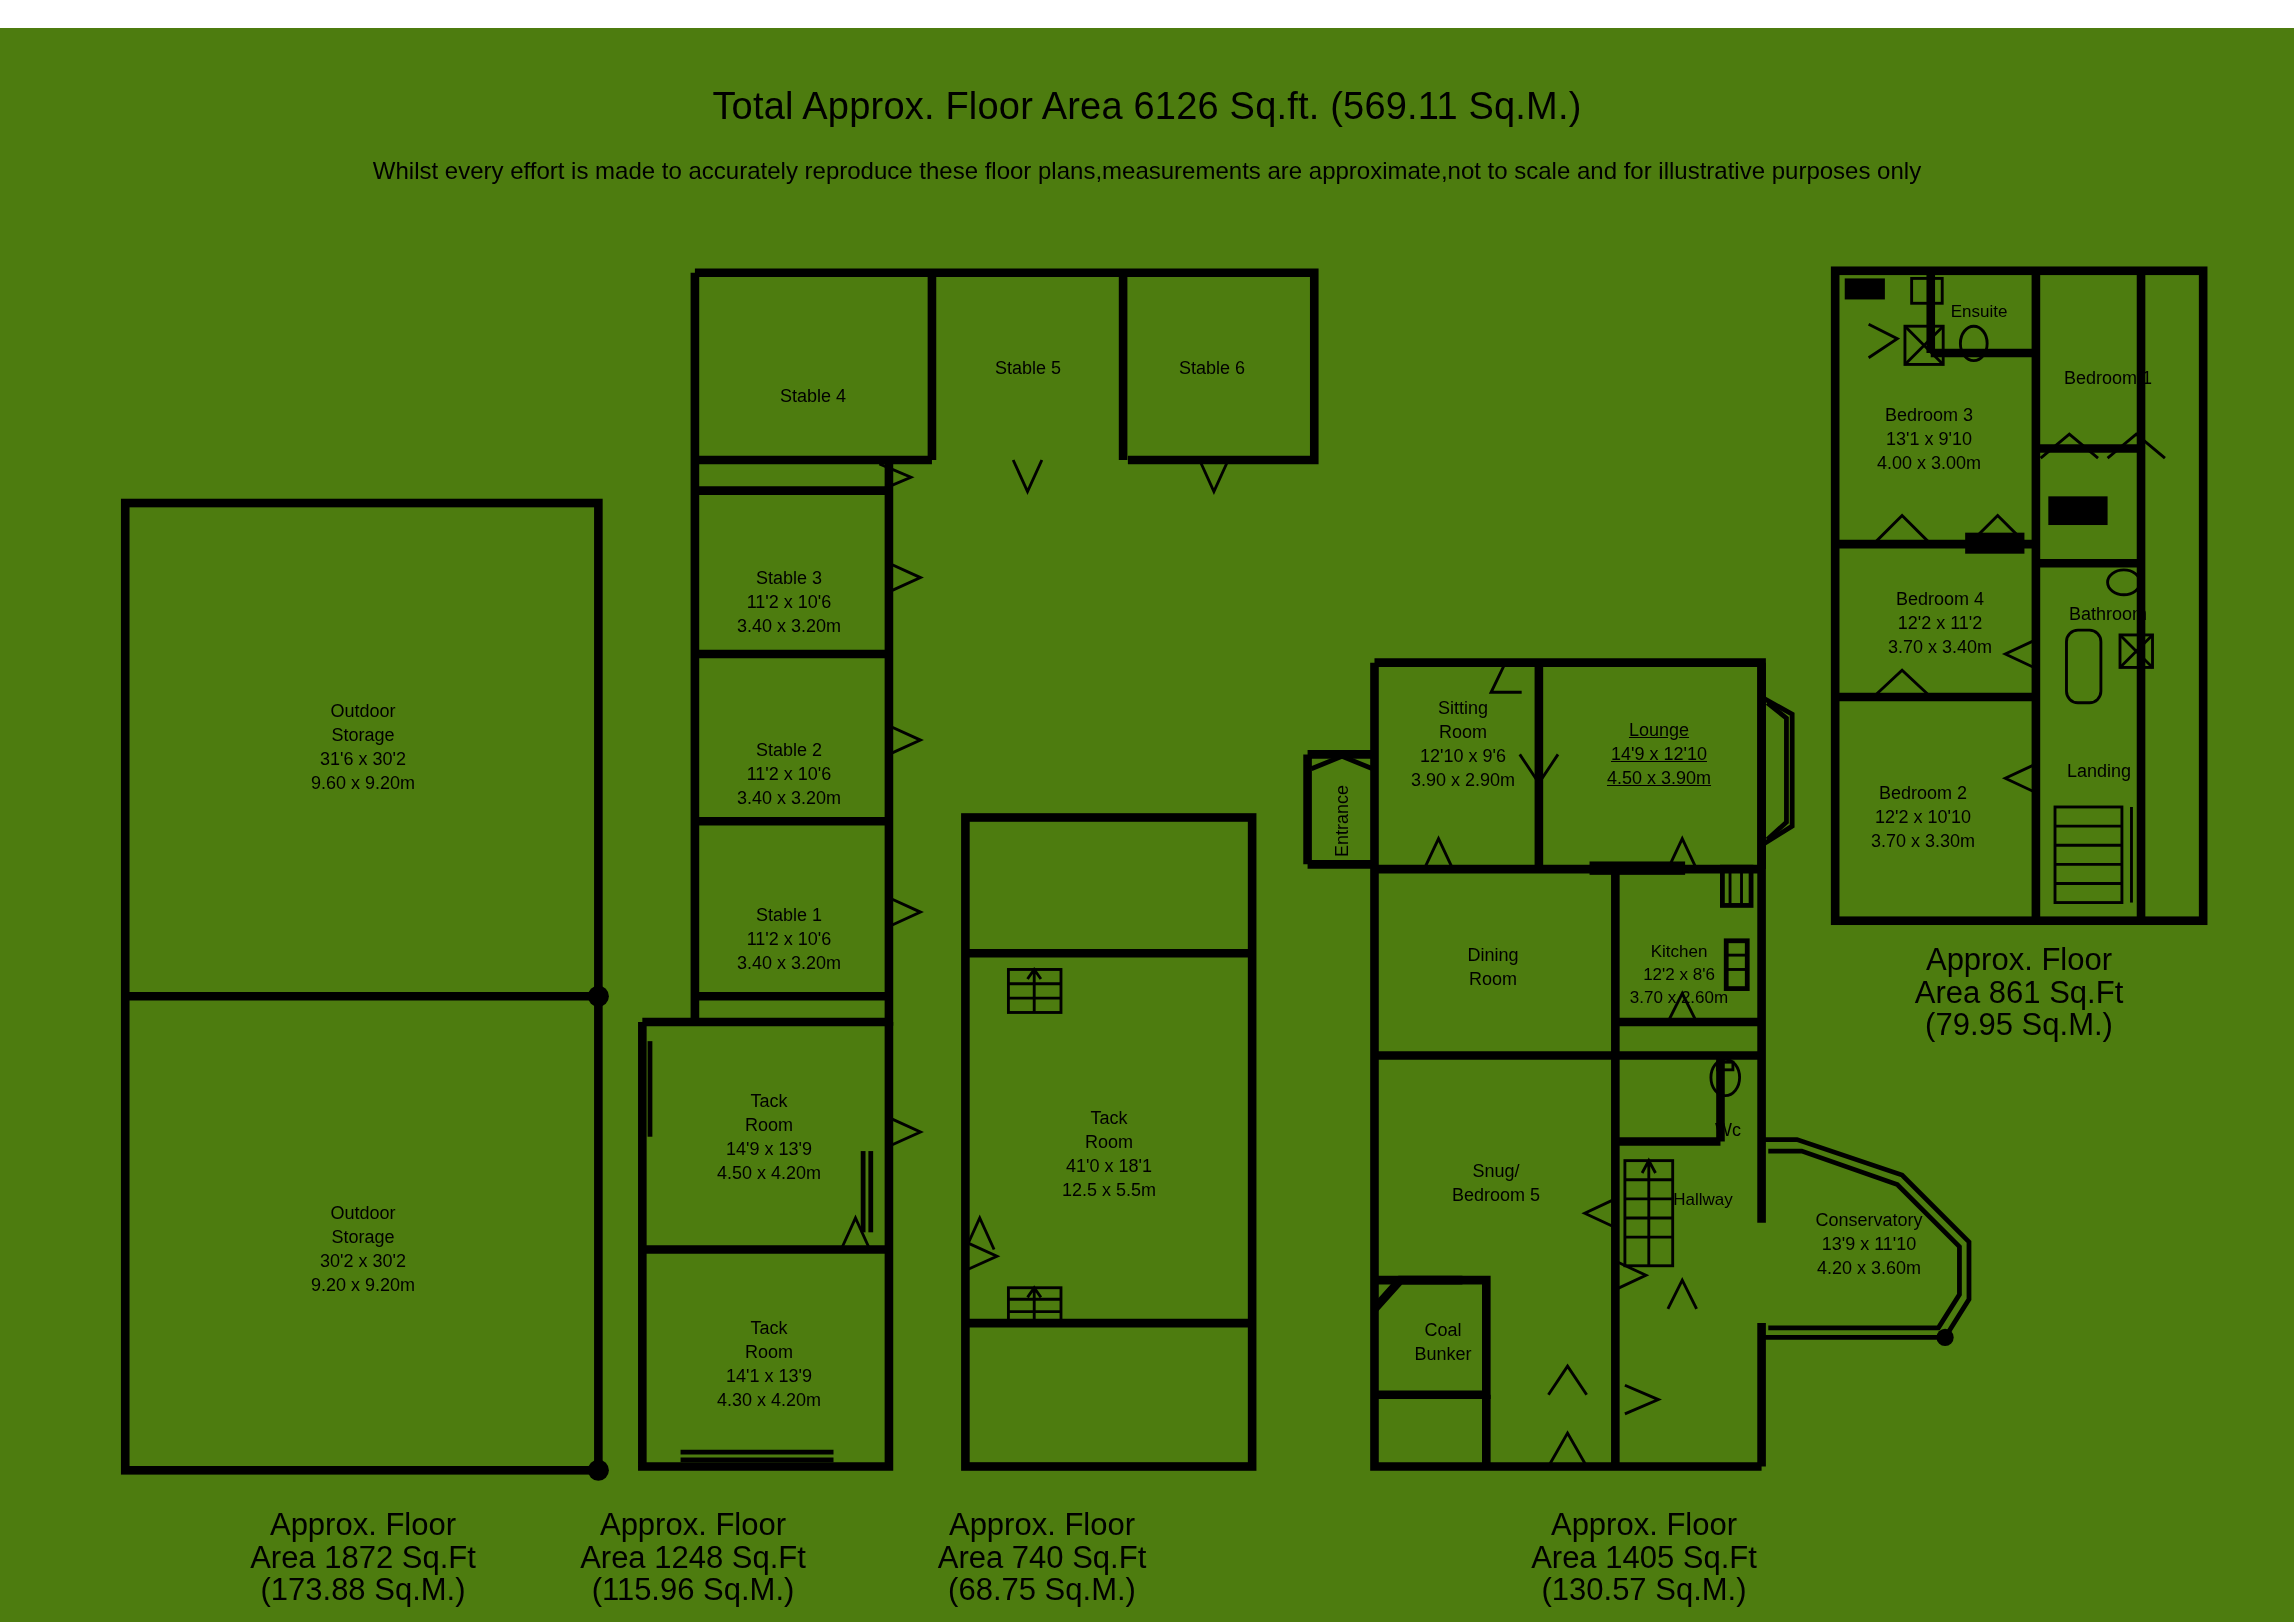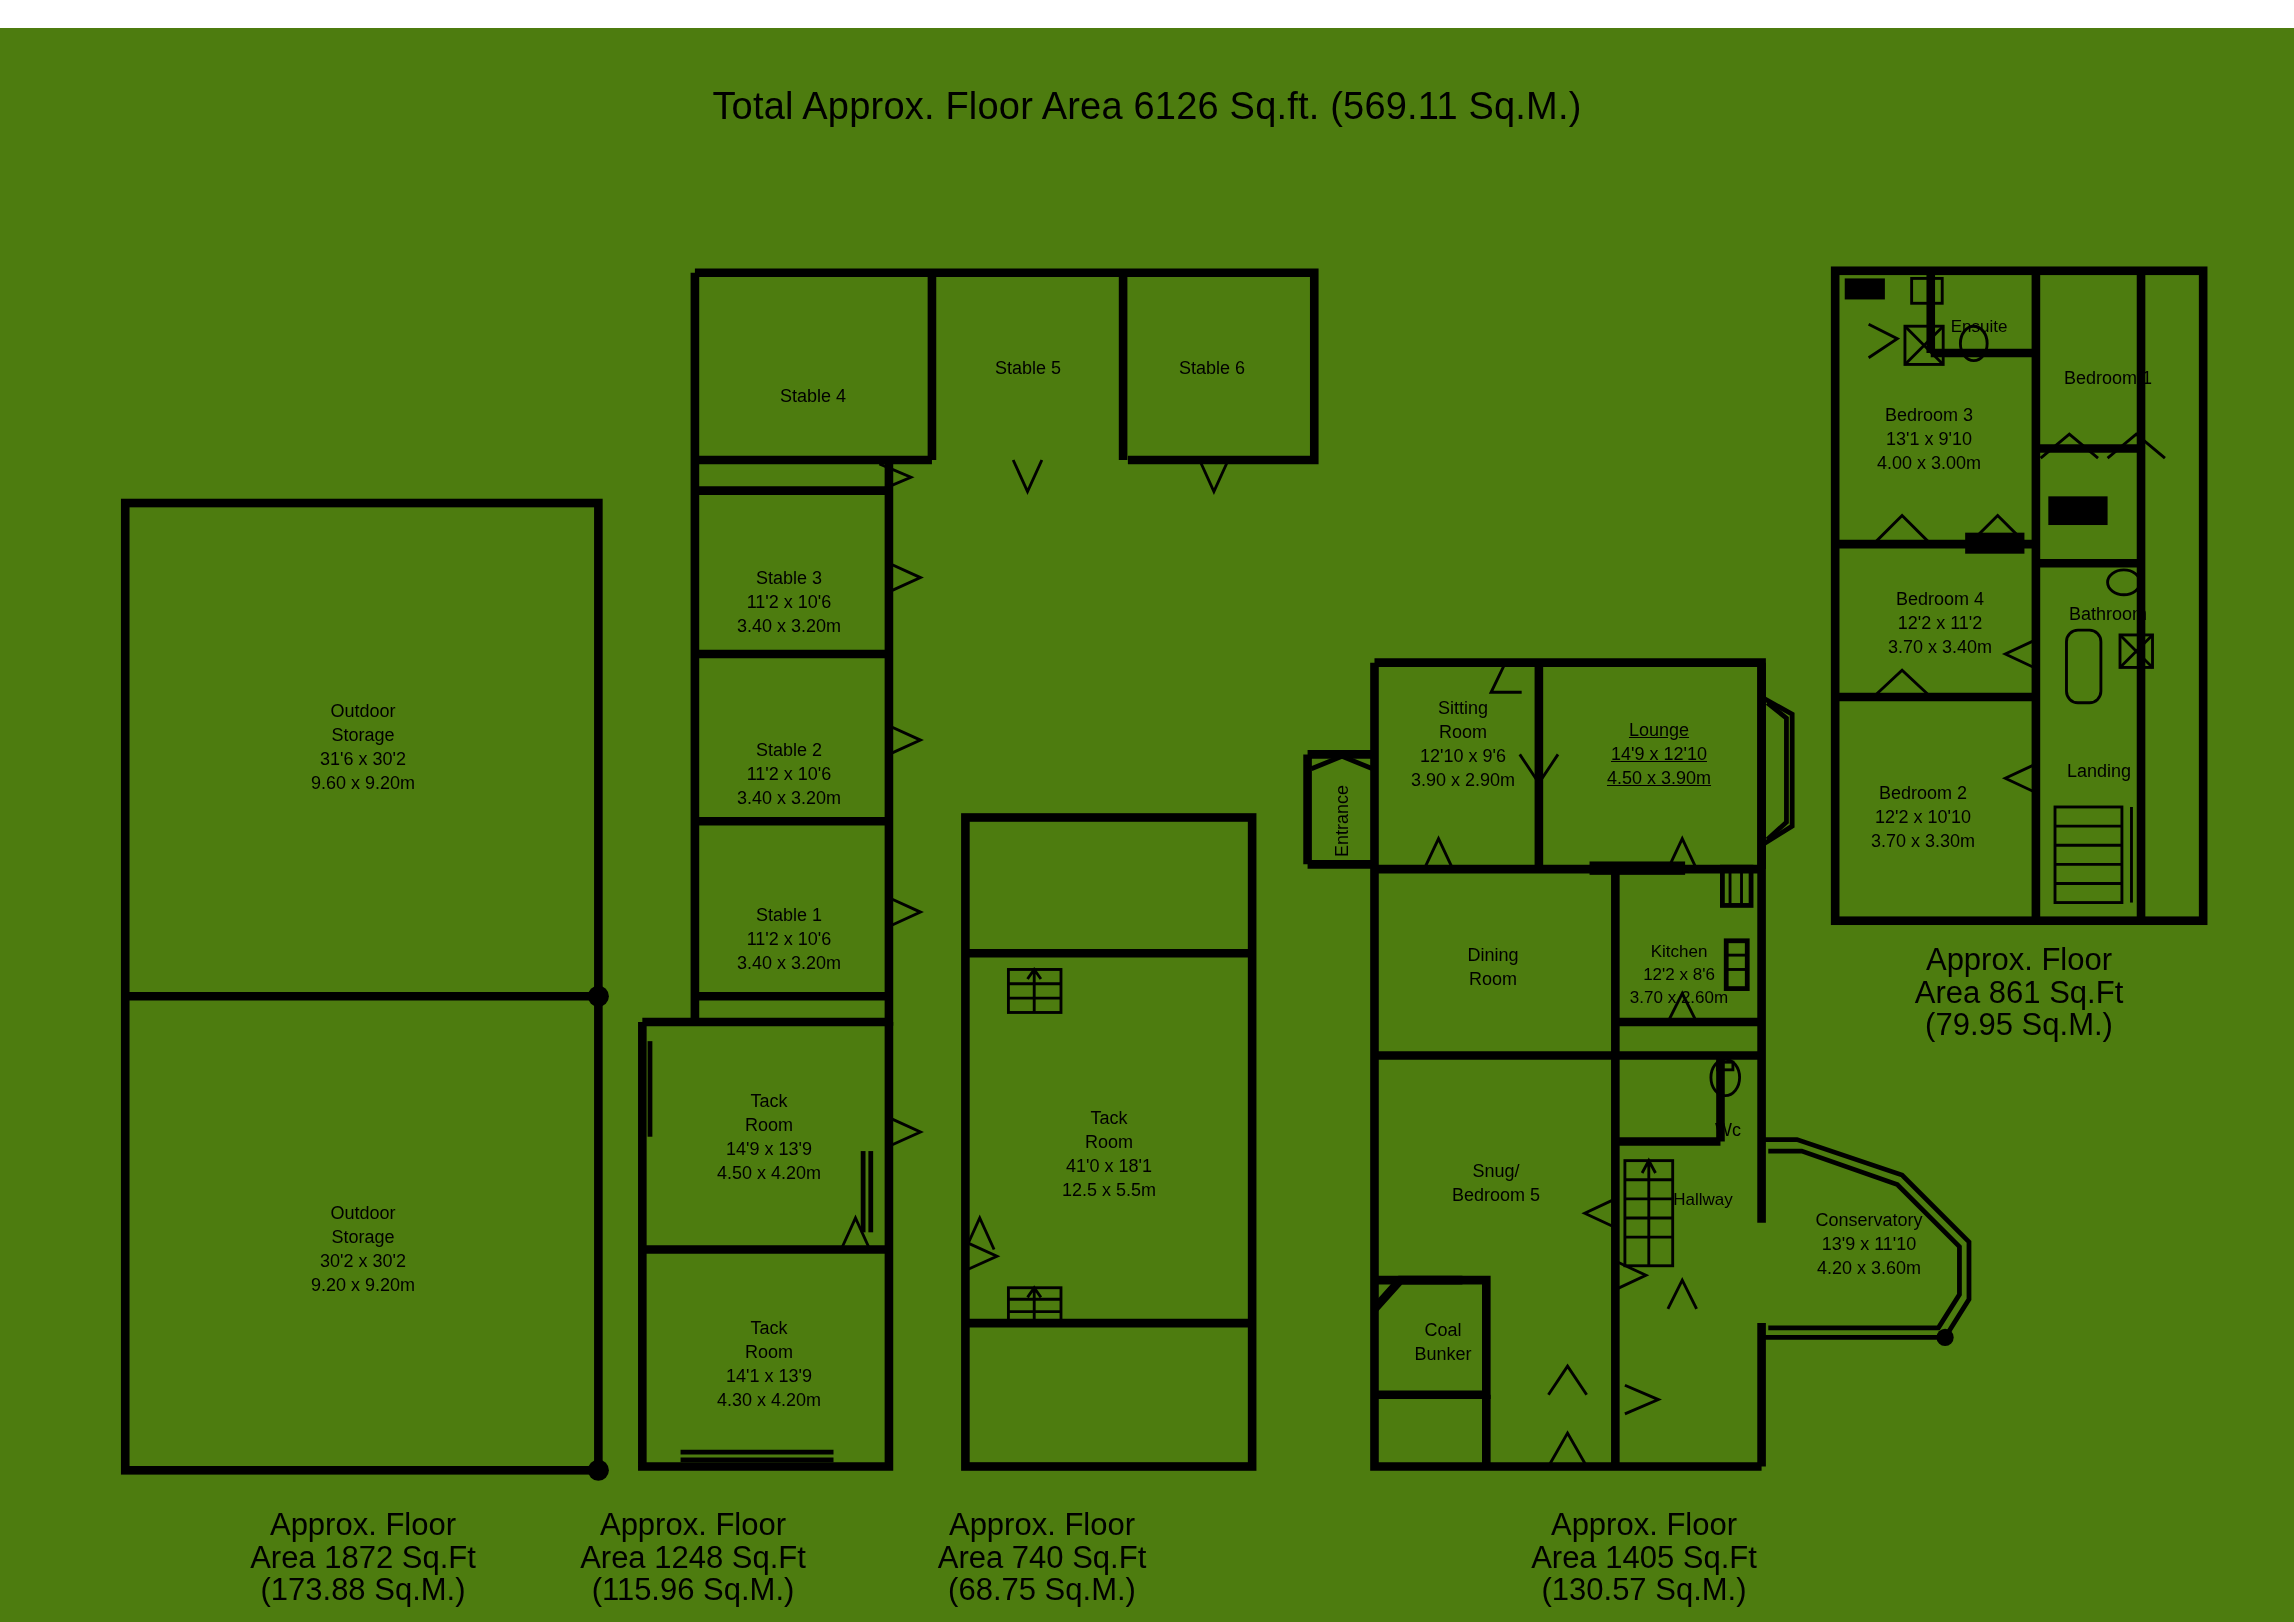--- a/index.html
+++ b/index.html
@@ -74,20 +74,22 @@
   .wth { fill: none; stroke: #000; stroke-width: 3; }
   .fillblk { fill: #000; stroke: none; }
   .arc { fill: none; stroke: #000; stroke-width: 3; }
 </style>
 </head>
 <body>
 
 <div id="page">
 
   <div class="title">Total Approx. Floor Area 6126 Sq.ft. (569.11 Sq.M.)</div>
+  <div class="subtitle">Whilst every effort is made to accurately reproduce these floor plans,measurements are
+approximate,not to scale and for illustrative purposes only</div>
 
   <svg class="plan" viewBox="0 0 2400 1697">
 
     <g>
       <rect class="w" x="131" y="497" width="495" height="1012"></rect>
       <line class="w" x1="131" y1="1013" x2="626" y2="1013"></line>
       <circle class="fillblk" cx="626" cy="1013" r="11"></circle>
       <circle class="fillblk" cx="626" cy="1509" r="11"></circle>
     </g>
 
@@ -313,21 +315,21 @@
   <div class="lbl sm" style="left:1703px; top:1171px;">Hallway</div>
   <div class="lbl" style="left:1869px; top:1216px;">Conservatory
 13'9 x 11'10
 4.20 x 3.60m</div>
   <div class="lbl" style="left:1443px; top:1314px;">Coal
 Bunker</div>
   <div class="caption" style="left:1453px; top:1481px; width:382px;">Approx. Floor
 Area 1405 Sq.Ft
 (130.57 Sq.M.)</div>
 
-  <div class="lbl sm" style="left:1979px; top:298px;">Ensuite</div>
+  <div class="lbl sm" style="left:1979px; top:283px;">Ensuite</div>
   <div class="lbl" style="left:2108px; top:350px;">Bedroom 1</div>
   <div class="lbl" style="left:1929px; top:411px;">Bedroom 3
 13'1 x 9'10
 4.00 x 3.00m</div>
   <div class="lbl" style="left:1940px; top:595px;">Bedroom 4
 12'2 x 11'2
 3.70 x 3.40m</div>
   <div class="lbl" style="left:2108px; top:586px;">Bathroom</div>
   <div class="lbl" style="left:1923px; top:789px;">Bedroom 2
 12'2 x 10'10

